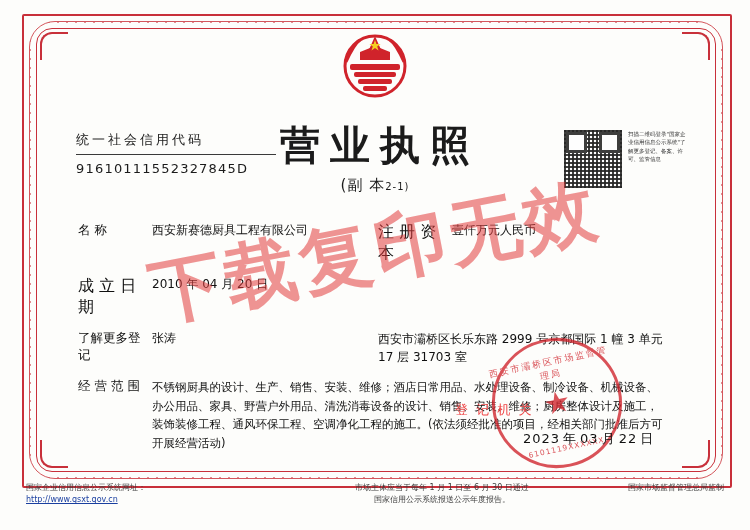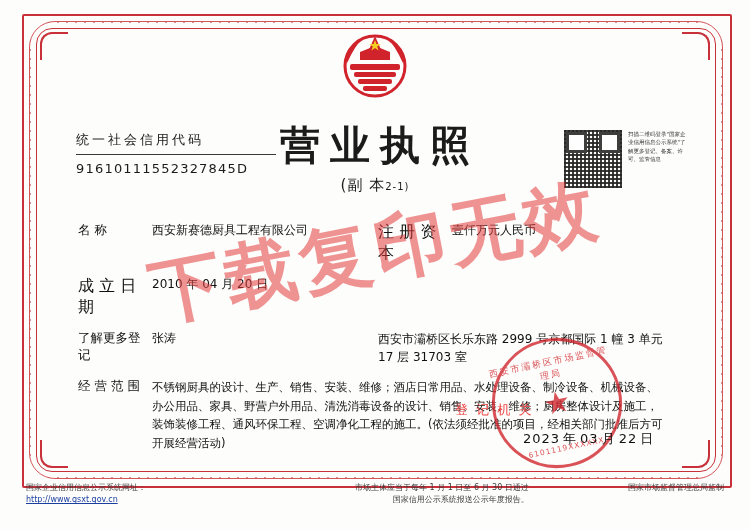--- a/index.html
+++ b/index.html
@@ -286,21 +286,21 @@
     left: 26px;
     top: 0;
     line-height: 1.55;
   }
   .footer-left a { color: #1a3fa0; text-decoration: underline; }
   .footer-center {
     position: absolute;
     left: 355px;
     top: 0;
     line-height: 1.55;
-    text-align: right;
+    text-align: center;
   }
   .footer-right {
     position: absolute;
     right: 26px;
     top: 0;
     line-height: 1.55;
   }
 </style>
 </head>
 <body>

